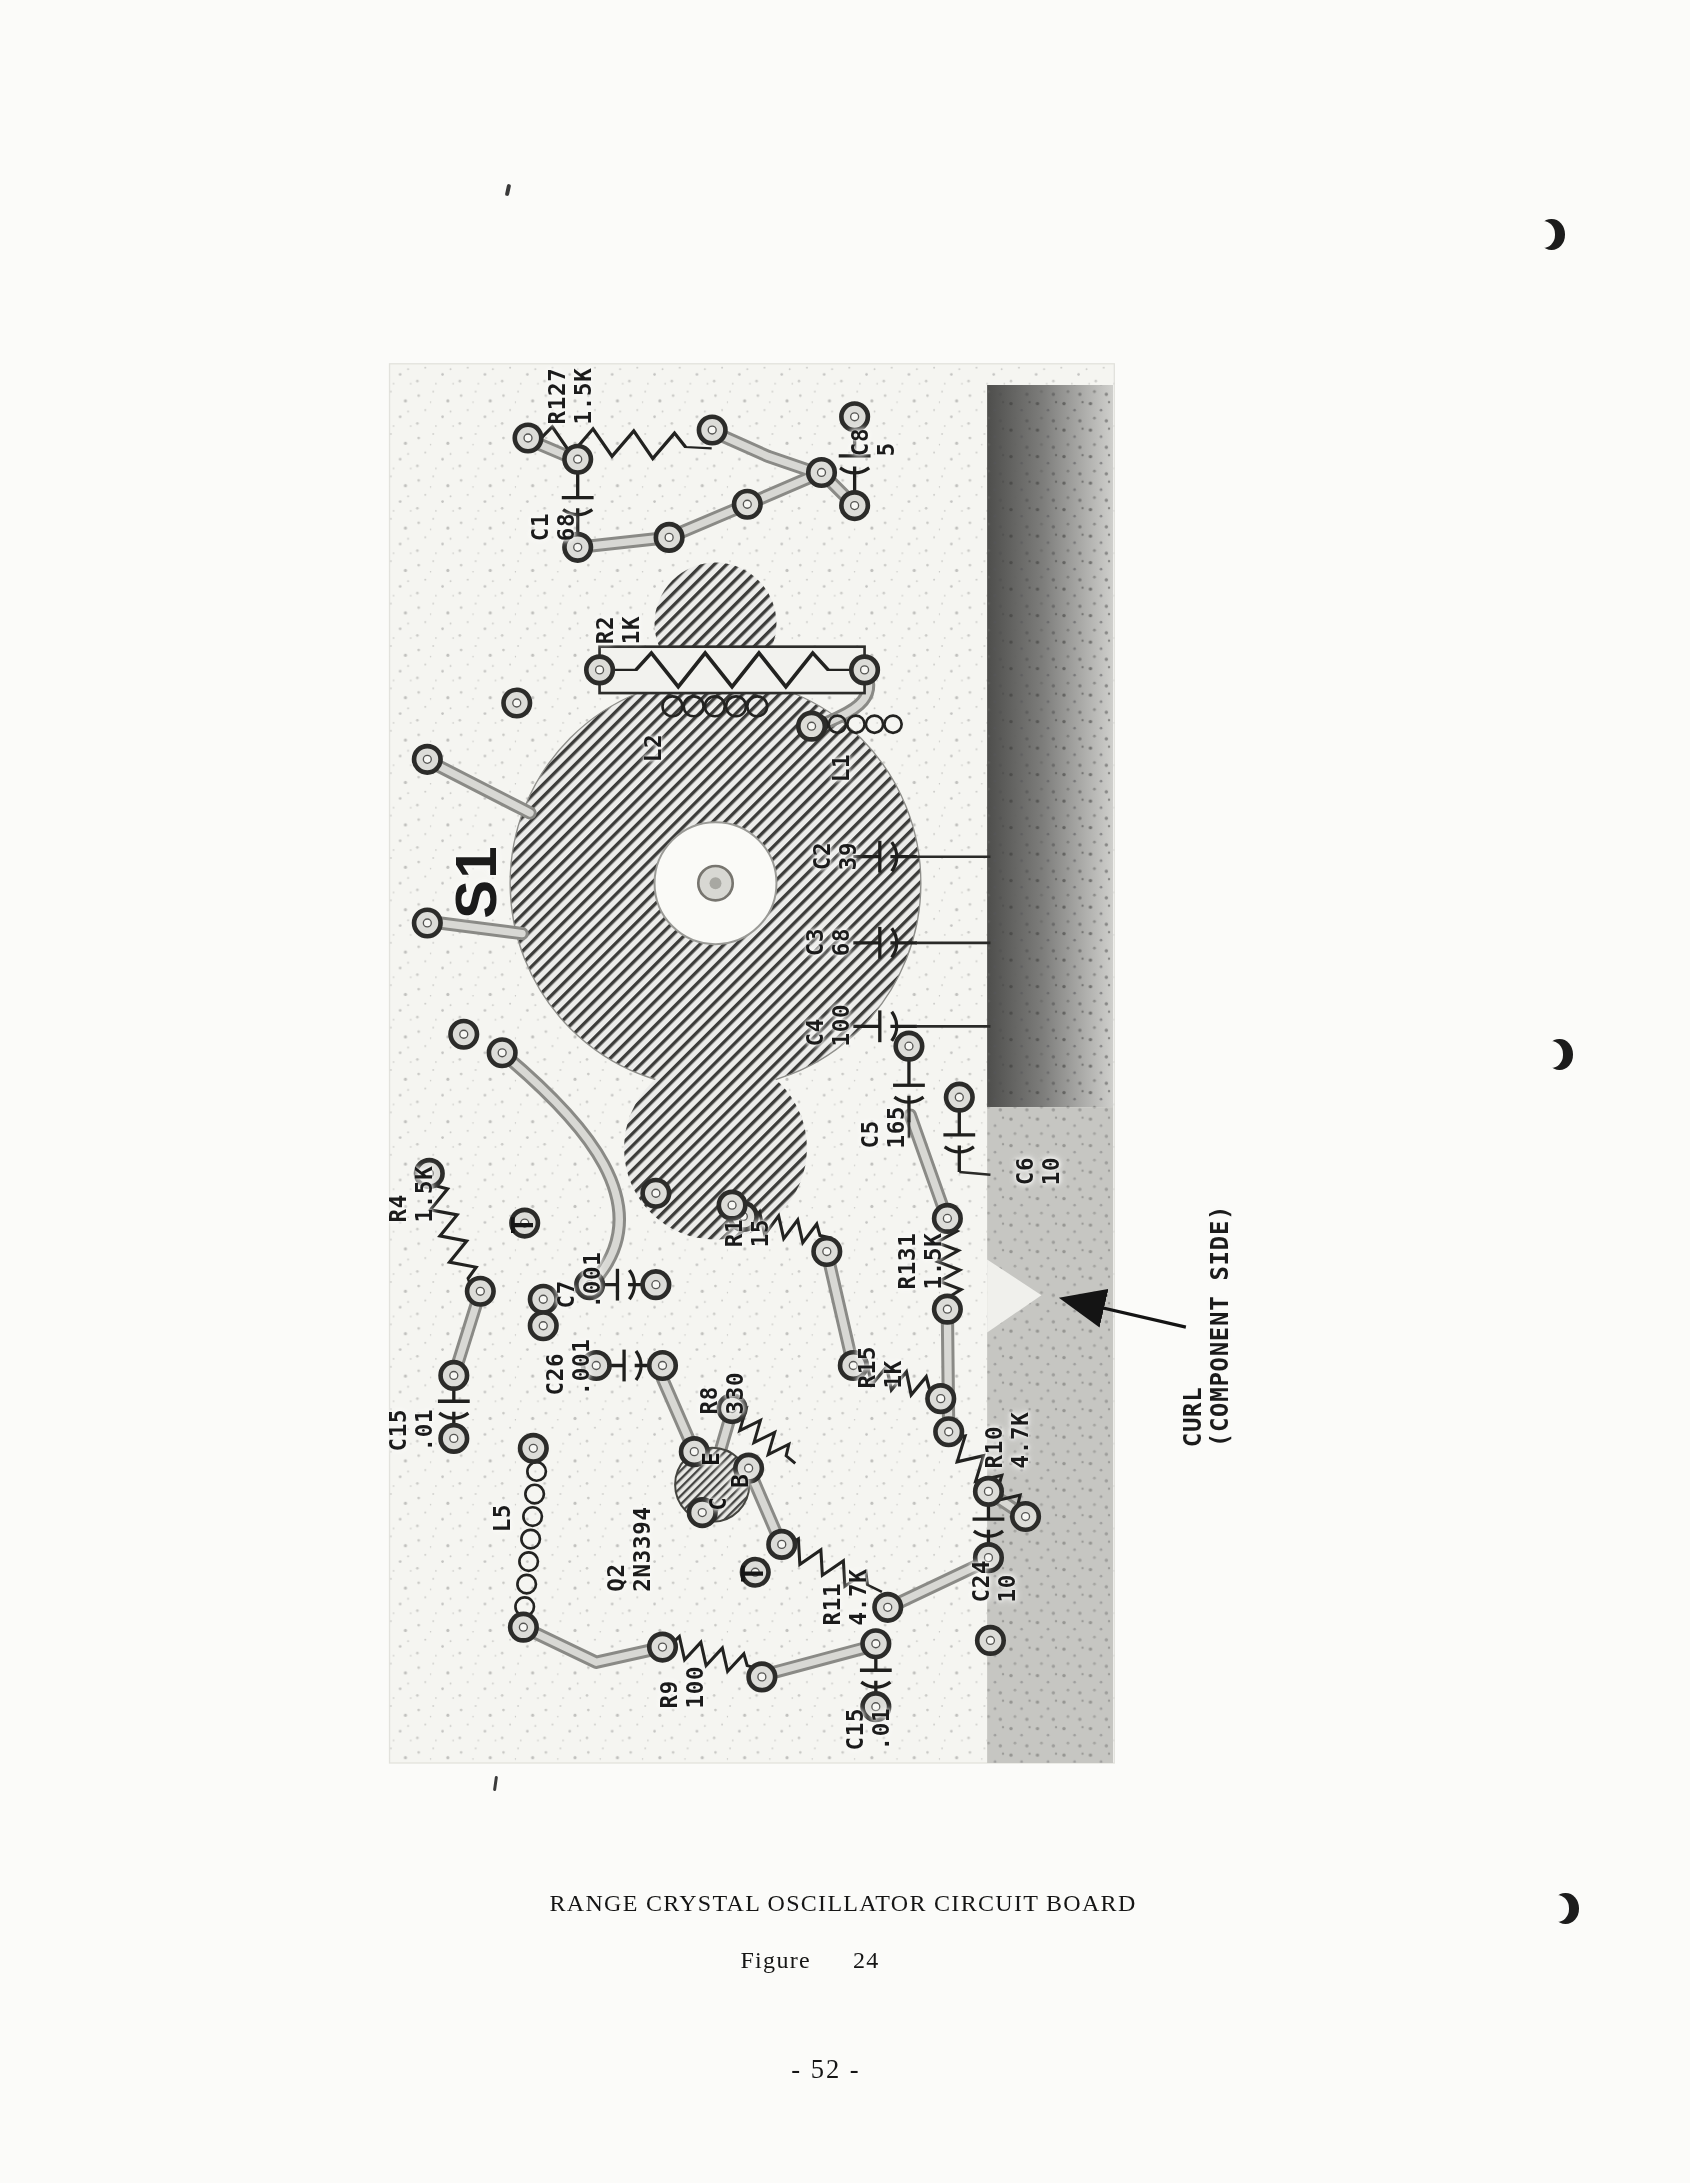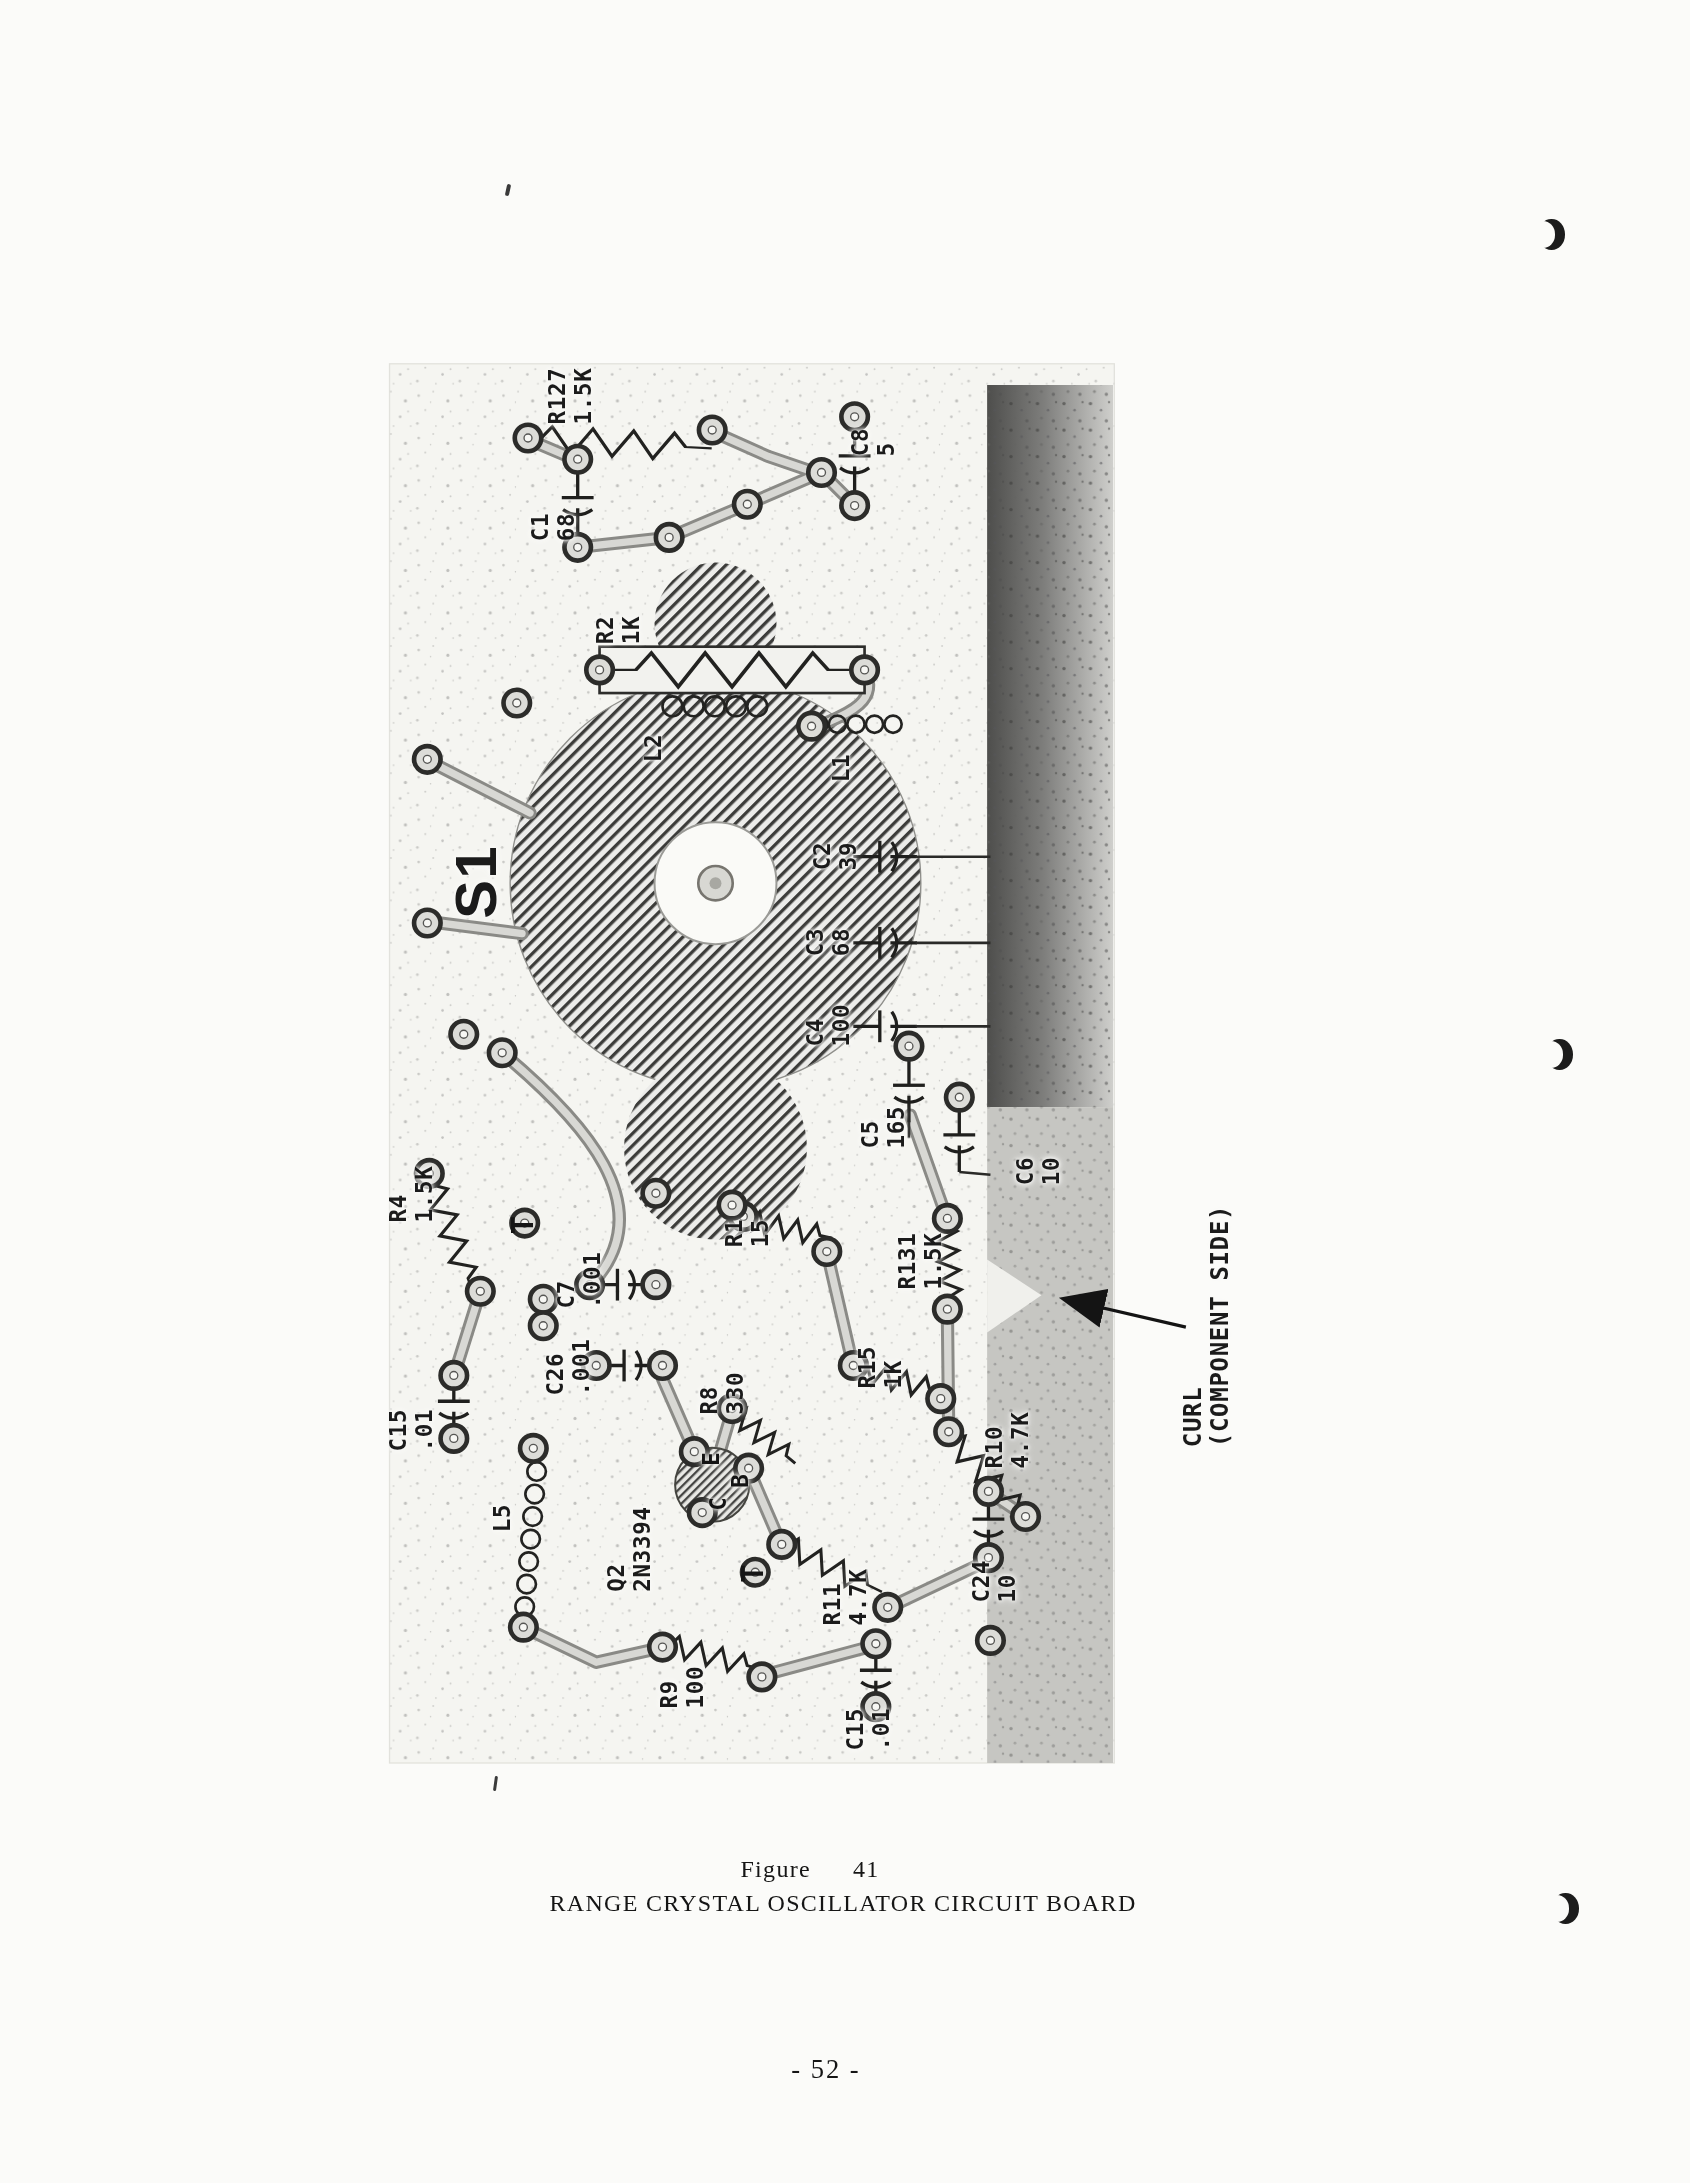--- a/index.html
+++ b/index.html
@@ -397,23 +397,23 @@
 <div class="pin" style="left:711px;top:1459px">E</div>
 <div class="pin" style="left:740px;top:1481px">B</div>
 <div class="pin" style="left:718px;top:1504px">C</div>
 
 <div class="lbl curl" style="left:1207px;top:1326px">
   <span class="d">CURL</span>
   <span class="v">(COMPONENT SIDE)</span>
 </div>
 
 <div class="caption" style="left:843px;top:1903px">RANGE CRYSTAL OSCILLATOR CIRCUIT BOARD</div>
-<div class="caption figline" style="left:810px;top:1869px">
+<div class="caption figline" style="left:810px;top:1960px">
   <span>Figure</span>
-  <span>41</span>
+  <span>24</span>
 </div>
 <div class="caption pageno" style="left:826px;top:2069px">- 52 -</div>
 
 <div class="crescent" style="left:1538px;top:219px">
     <div class="outer"></div>
     <div class="inner"></div>
   </div>
 <div class="crescent" style="left:1546px;top:1039px">
     <div class="outer"></div>
     <div class="inner"></div>

